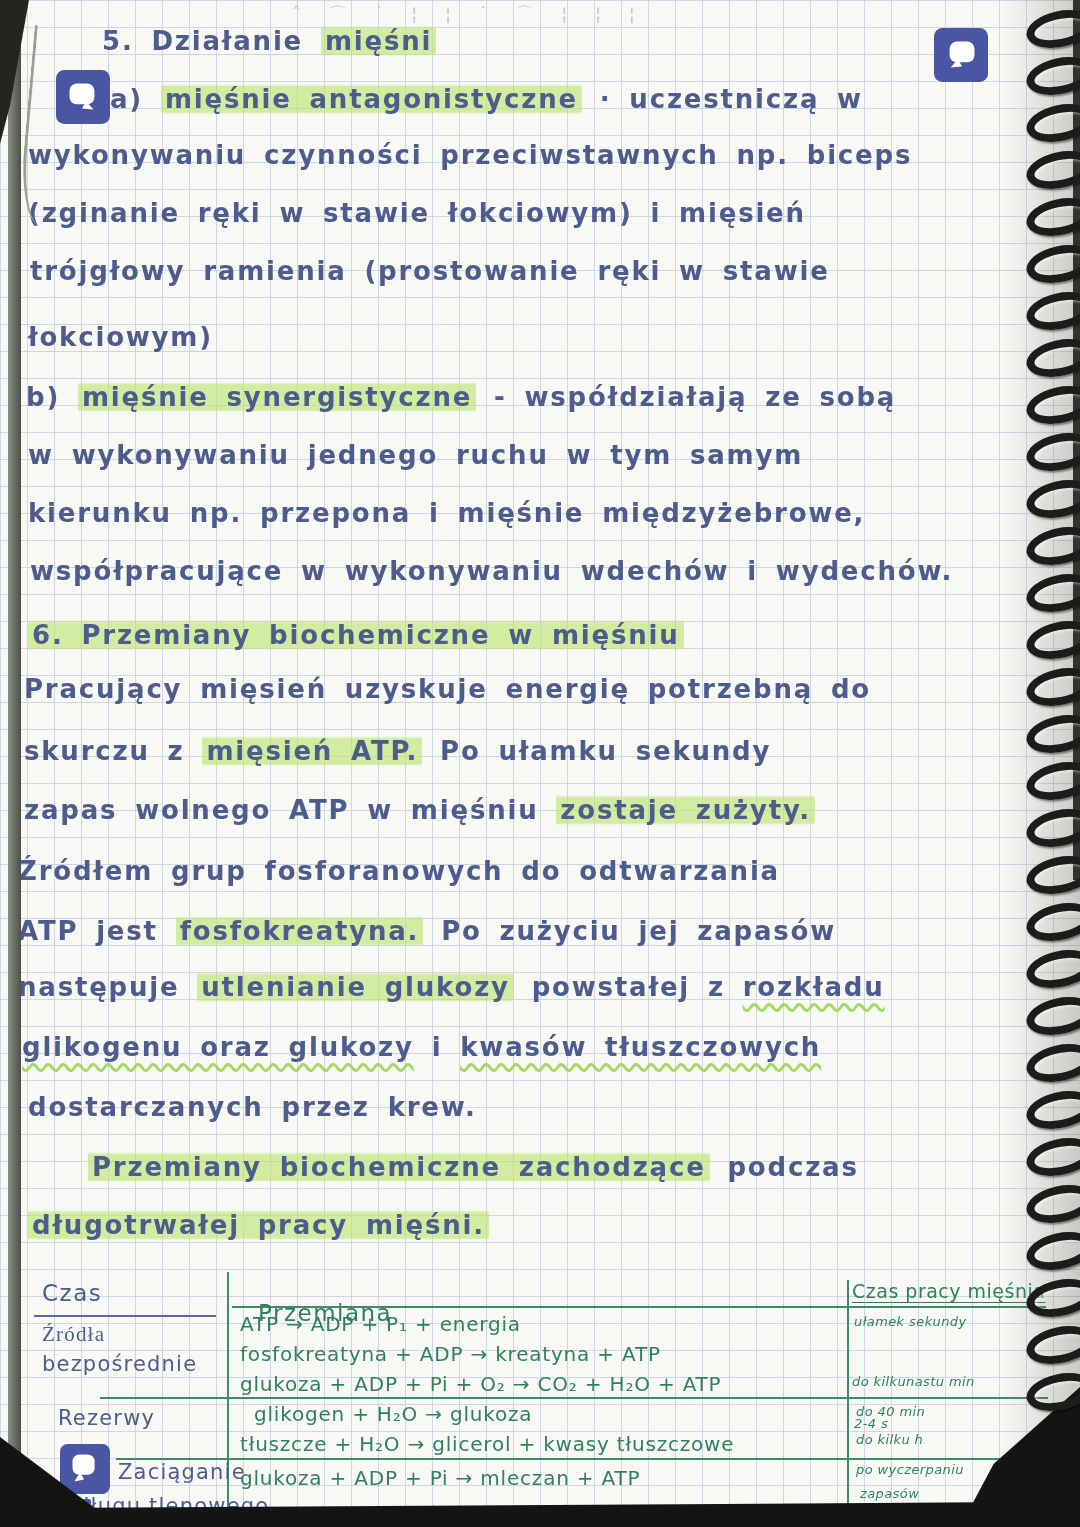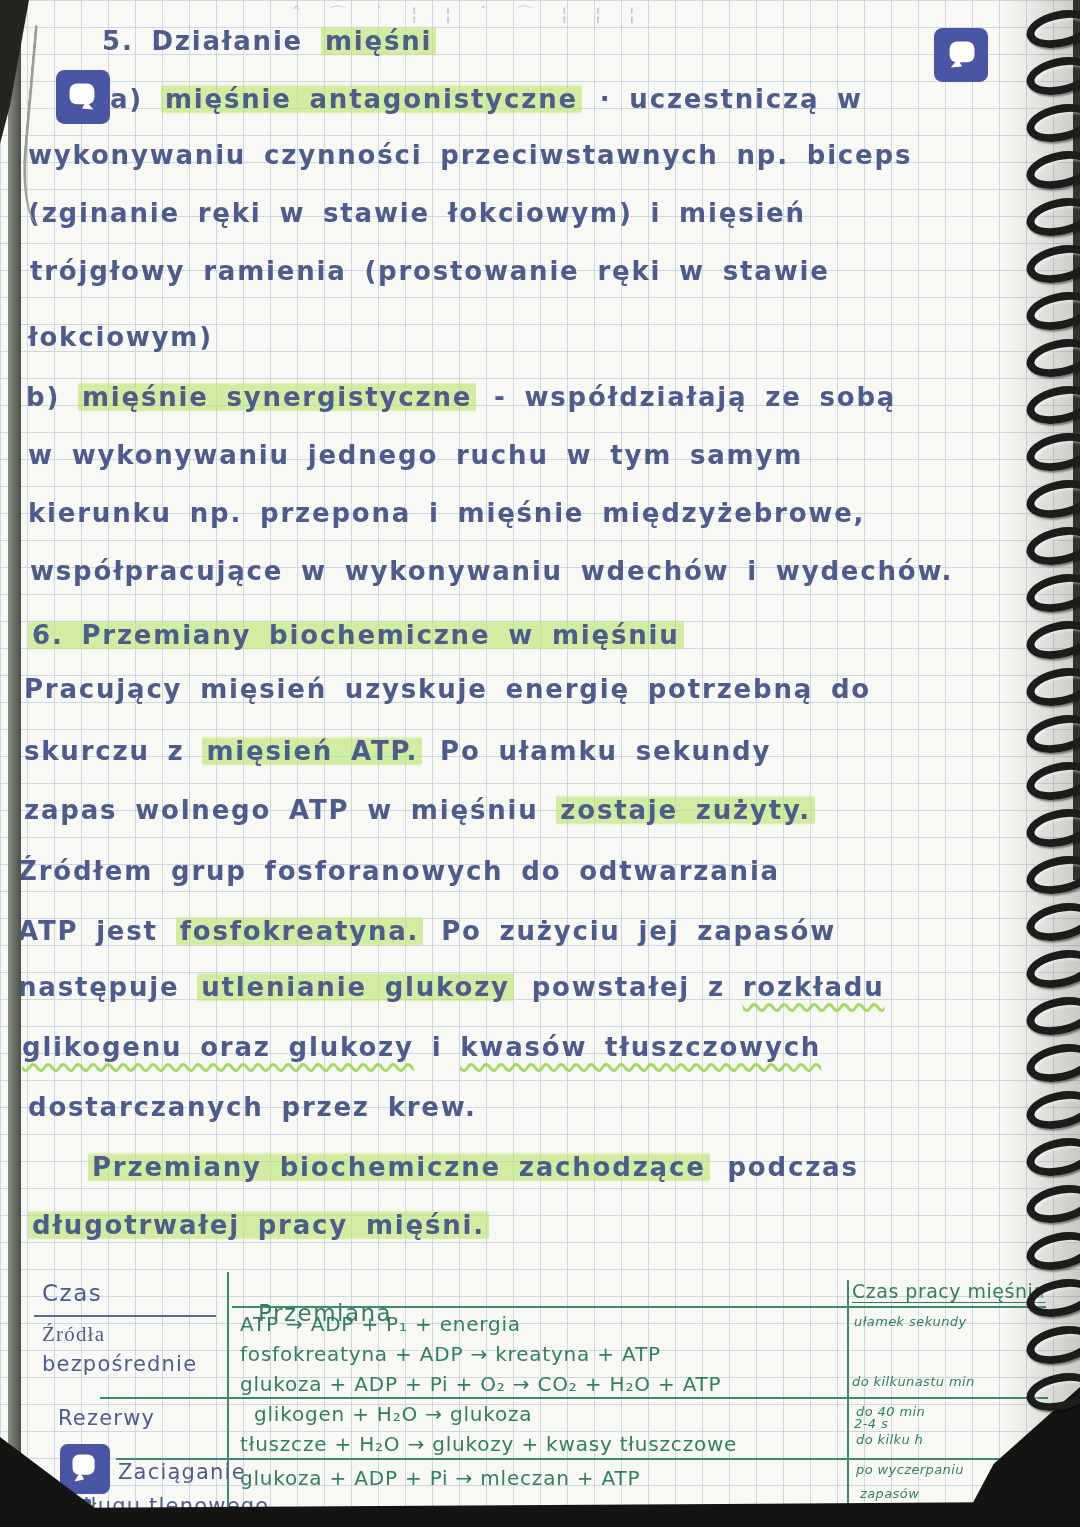--- a/index.html
+++ b/index.html
@@ -122,21 +122,21 @@
         <div class="cell-f" style="left: 42px; top: 1322px; font-family: Liberation Serif, serif;">Źródła</div>
         <div class="cell-f" style="left: 42px; top: 1352px;">bezpośrednie</div>
         <div class="cell-r" style="left: 240px; top: 1312px;">ATP → ADP + P₁ + energia</div>
         <div class="cell-r" style="left: 240px; top: 1342px;">fosfokreatyna + ADP → kreatyna + ATP</div>
         <div class="cell-r" style="left: 240px; top: 1372px;">glukoza + ADP + Pi + O₂ → CO₂ + H₂O + ATP</div>
         <div class="cell-m" style="left: 854px; top: 1314px;">ułamek sekundy</div>
         <div class="cell-m" style="left: 854px; top: 1416px;">2-4 s</div>
         <div class="cell-m" style="left: 852px; top: 1374px;">do kilkunastu min</div>
         <div class="cell-f" style="left: 58px; top: 1406px;">Rezerwy</div>
         <div class="cell-r" style="left: 254px; top: 1402px;">glikogen + H₂O → glukoza</div>
-        <div class="cell-r" style="left: 240px; top: 1432px;">tłuszcze + H₂O → glukozy + kwasy tłuszczowe</div>
+        <div class="cell-r" style="left: 240px; top: 1432px;">tłuszcze + H₂O → glicerol + kwasy tłuszczowe</div>
         <div class="cell-m" style="left: 856px; top: 1404px;">do 40 min</div>
         <div class="cell-m" style="left: 856px; top: 1432px;">do kilku h</div>
         <div class="cell-f" style="left: 118px; top: 1460px;">Zaciąganie</div>
         <div class="cell-f" style="left: 76px; top: 1494px;">długu tlenowego</div>
         <div class="cell-r" style="left: 240px; top: 1466px;">glukoza + ADP + Pi → mleczan + ATP</div>
         <div class="cell-m" style="left: 856px; top: 1462px;">po wyczerpaniu</div>
         <div class="cell-m" style="left: 860px; top: 1486px;">zapasów</div>
       </div>
   </div>
 

